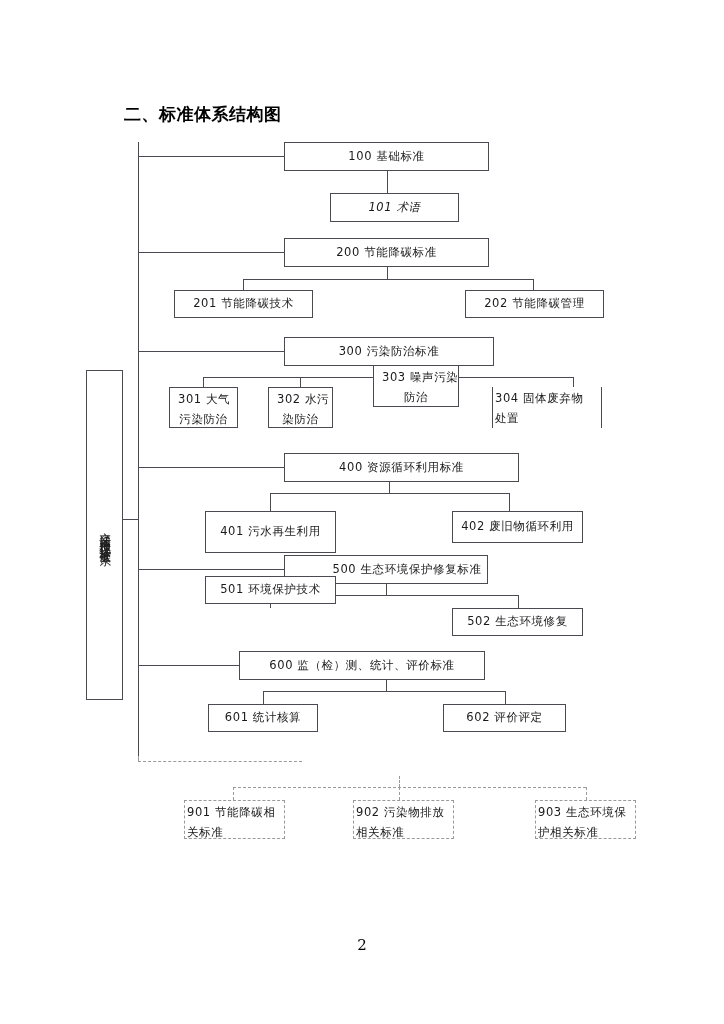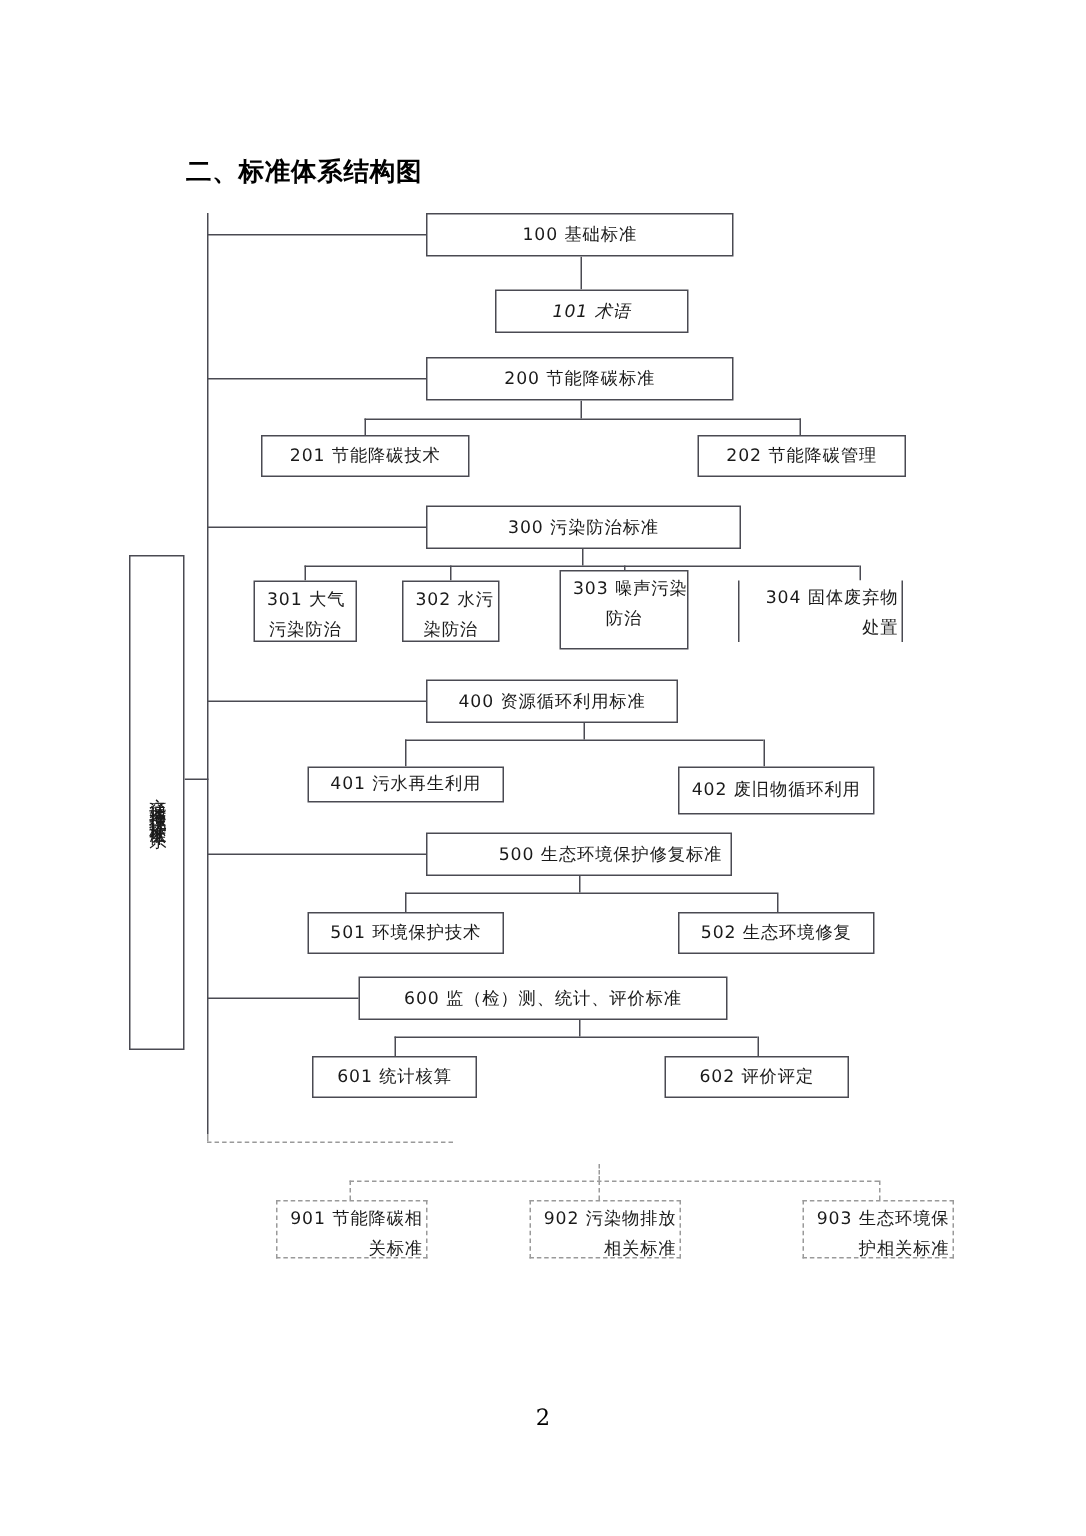--- a/index.html
+++ b/index.html
@@ -42,21 +42,21 @@
   .box.dashed{ border:1px dashed #9a9a9a; }
   .box.lr-only{ border-top:none;border-bottom:none; }
   .box.wrap{ display:block; }
   .box.wrap > span{
     display:block;
     width:100%;
     padding-top:4px;
   }
   .box.wrap .l1{ text-align:left; padding-left:6px; }
   .box.wrap .l2{ text-align:center; }
-  .box.wrap .lc{ text-align:right; }
+  .box.wrap .lc{ text-align:left; }
 
   
   .vbox{
     position:absolute;
     box-sizing:border-box;
     border:1px solid #4a4a52;
     background:#fff;
     display:flex;
     align-items:center;
     justify-content:center;
@@ -134,47 +134,47 @@
   <div class="ln lnv" style="left:573px;top:377px;height:10px;"></div>
 
   <div class="box wrap" style="left:169px;top:387px;width:69px;height:41px;">
     <span class="l1">301  大气</span>
     <span class="l2">污染防治</span>
   </div>
   <div class="box wrap" style="left:268px;top:387px;width:65px;height:41px;">
     <span class="l1">302  水污</span>
     <span class="l2">染防治</span>
   </div>
-  <div class="box wrap" style="left:373px;top:380px;width:86px;height:53px;">
+  <div class="box wrap" style="left:373px;top:365px;width:86px;height:42px;">
     <span class="l1">303  噪声污染</span>
     <span class="l2">防治</span>
   </div>
   <div class="box wrap lr-only" style="left:492px;top:387px;width:110px;height:41px;">
     <span class="lc">304  固体废弃物</span>
     <span class="lc">处置</span>
   </div>
 
   <div class="ln lnh" style="left:138px;top:467px;width:147px;"></div>
-  <div class="box" style="left:284px;top:453px;width:168px;height:29px;">400  资源循环利用标准</div>
+  <div class="box" style="left:284px;top:453px;width:235px;height:29px;">400  资源循环利用标准</div>
 
   <div class="ln lnv" style="left:389px;top:482px;height:11px;"></div>
   <div class="ln lnh" style="left:270px;top:493px;width:239px;"></div>
   <div class="ln lnv" style="left:270px;top:493px;height:18px;"></div>
   <div class="ln lnv" style="left:509px;top:493px;height:18px;"></div>
-  <div class="box" style="left:205px;top:511px;width:131px;height:24px;">401  污水再生利用</div>
+  <div class="box" style="left:205px;top:511px;width:131px;height:42px;">401  污水再生利用</div>
   <div class="box" style="left:452px;top:511px;width:131px;height:32px;">402  废旧物循环利用</div>
 
   <div class="ln lnh" style="left:138px;top:569px;width:147px;"></div>
   <div class="box" style="left:284px;top:555px;width:204px;height:29px;padding-left:44px;">500  生态环境保护修复标准</div>
 
   <div class="ln lnv" style="left:386px;top:584px;height:11px;"></div>
   <div class="ln lnh" style="left:270px;top:595px;width:248px;"></div>
   <div class="ln lnv" style="left:270px;top:595px;height:13px;"></div>
   <div class="ln lnv" style="left:518px;top:595px;height:13px;"></div>
-  <div class="box" style="left:205px;top:608px;width:131px;height:28px;">501  环境保护技术</div>
+  <div class="box" style="left:205px;top:576px;width:131px;height:28px;">501  环境保护技术</div>
   <div class="box" style="left:452px;top:608px;width:131px;height:28px;">502  生态环境修复</div>
 
   <div class="ln lnh" style="left:138px;top:665px;width:102px;"></div>
   <div class="box" style="left:239px;top:651px;width:246px;height:29px;">600  监（检）测、统计、评价标准</div>
 
   <div class="ln lnv" style="left:386px;top:680px;height:11px;"></div>
   <div class="ln lnh" style="left:263px;top:691px;width:242px;"></div>
   <div class="ln lnv" style="left:263px;top:691px;height:13px;"></div>
   <div class="ln lnv" style="left:505px;top:691px;height:13px;"></div>
   <div class="box" style="left:208px;top:704px;width:110px;height:28px;text-align:right;">601  统计核算</div>

